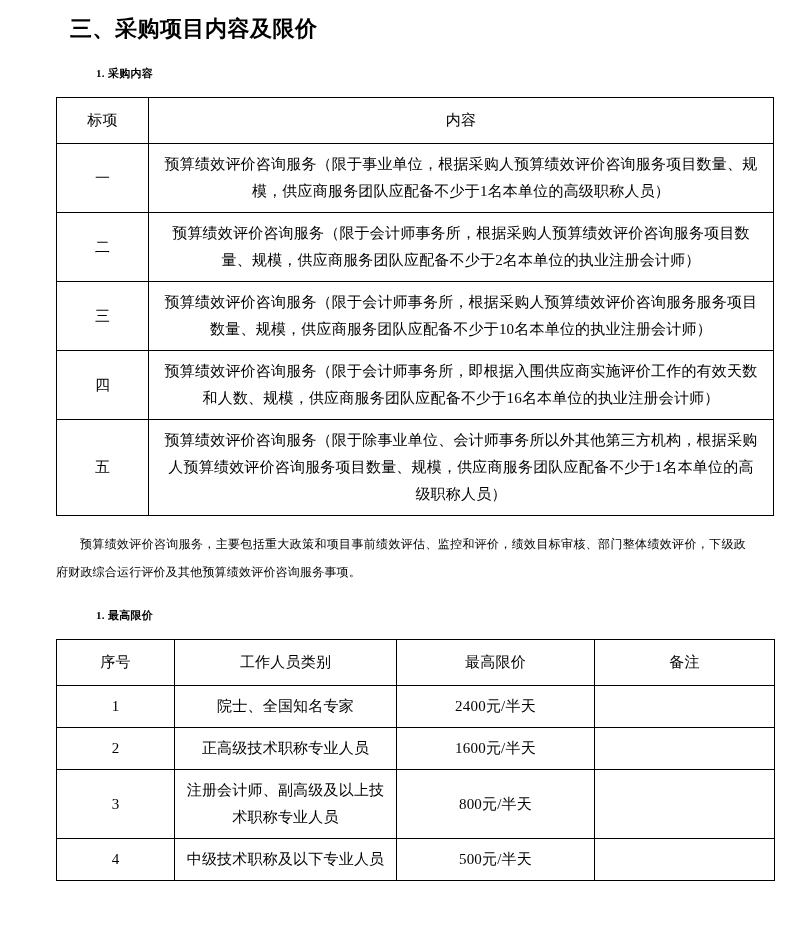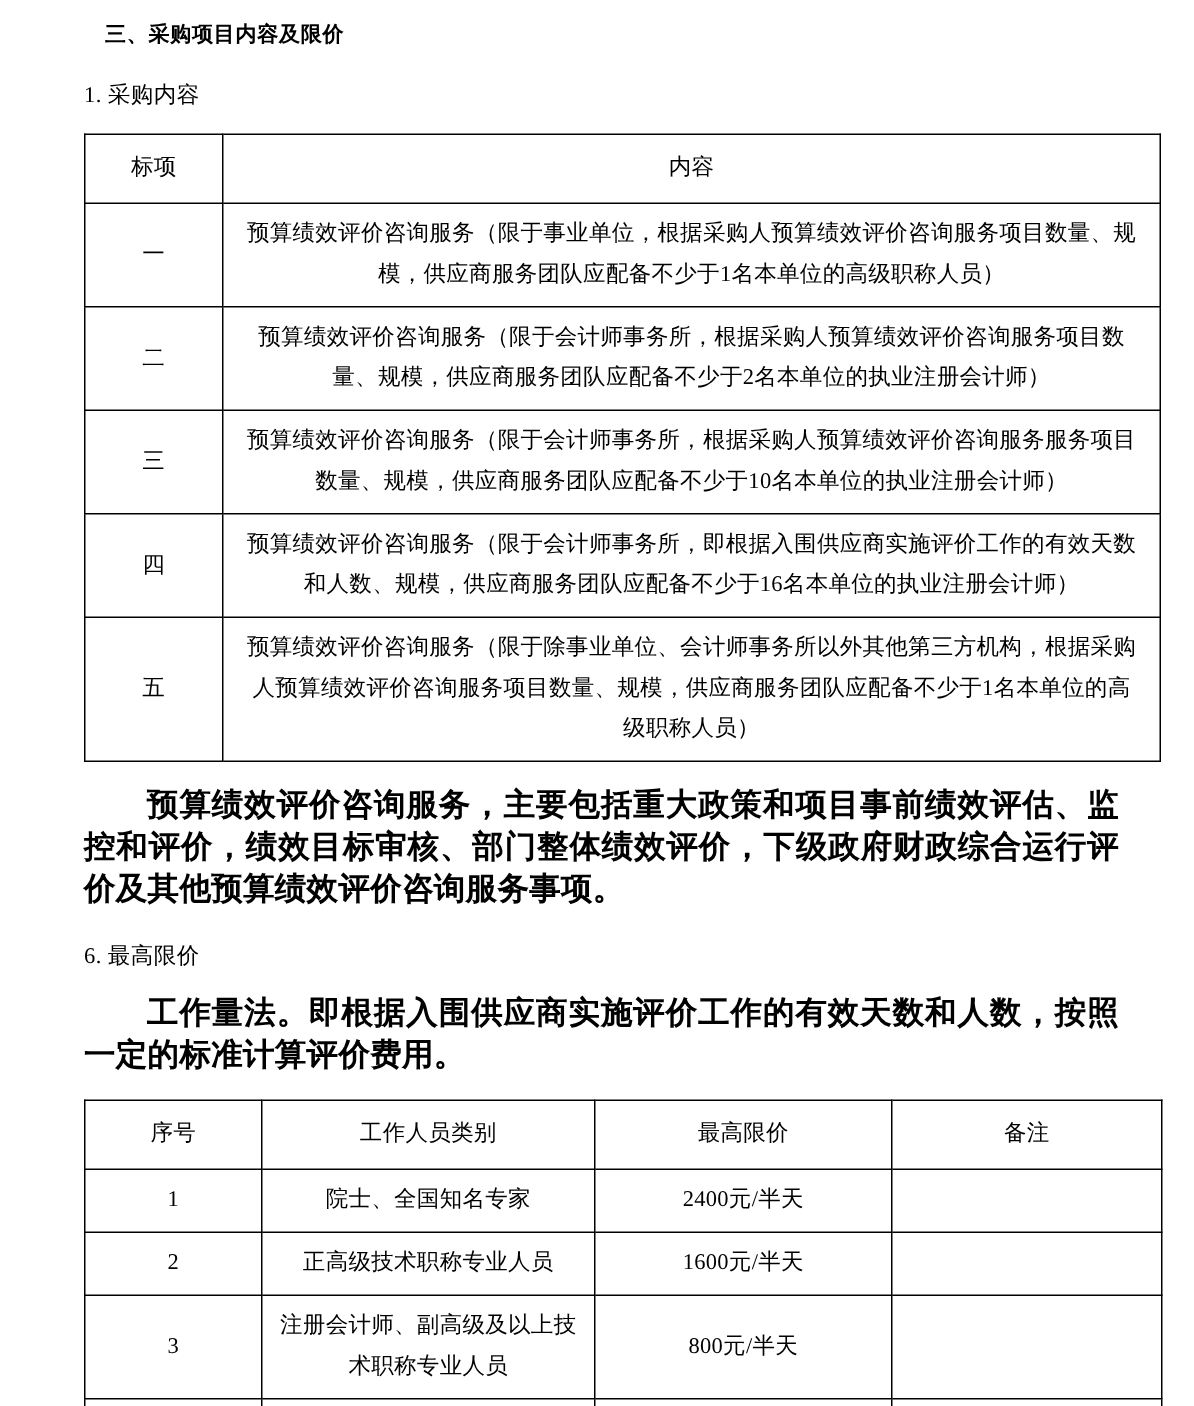--- a/index.html
+++ b/index.html
@@ -13,41 +13,40 @@
     font-family: "Liberation Serif", "DejaVu Serif", serif;
     color: #000000;
     -webkit-font-smoothing: antialiased;
   }
   .page {
     width: 796px;
     box-sizing: border-box;
     padding: 10px 28px 8px 28px;
   }
   .section-title {
-    font-size: 14px;
+    font-size: 22px;
     font-weight: bold;
     margin: 4px 0 0 42px;
     letter-spacing: 0.5px;
   }
   .sub-title {
-    font-size: 15px;
-    margin: 22px 0 0 28px;
-    font-weight: normal;
+    font-size: 11px;
+    margin: 22px 0 0 68px;
+    font-weight: bold;
     letter-spacing: 0.3px;
   }
   .para {
-    font-size: 21px;
+    font-size: 12px;
     line-height: 28px;
     margin: 14px 0 0 0;
     text-align: justify;
     text-justify: inter-ideograph;
     text-indent: 2em;
     padding: 0 22px 0 28px;
     letter-spacing: 0.2px;
-    font-weight: bold;
   }
   table.doc-table {
     border-collapse: collapse;
     margin: 16px 0 0 28px;
     width: 718px;
     table-layout: fixed;
   }
   table.doc-table td, table.doc-table th {
     border: 1px solid #000000;
     font-size: 15px;
@@ -121,23 +120,22 @@
       </tr>
       <tr>
         <td>五</td>
         <td class="content-cell">预算绩效评价咨询服务（限于除事业单位、会计师事务所以外其他第三方机构，根据采购人预算绩效评价咨询服务项目数量、规模，供应商服务团队应配备不少于1名本单位的高级职称人员）</td>
       </tr>
     </tbody>
   </table>
 
   <div class="para">预算绩效评价咨询服务，主要包括重大政策和项目事前绩效评估、监控和评价，绩效目标审核、部门整体绩效评价，下级政府财政综合运行评价及其他预算绩效评价咨询服务事项。</div>
 
-  <div class="sub-title">6. 最高限价</div>
+  <div class="sub-title">1. 最高限价</div>
 
-  <div class="para">工作量法。即根据入围供应商实施评价工作的有效天数和人数，按照一定的标准计算评价费用。</div>
 
   <table class="doc-table price-table">
     <colgroup>
       <col class="t2-col1">
       <col class="t2-col2">
       <col class="t2-col3">
       <col class="t2-col4">
     </colgroup>
     <thead>
       <tr>

